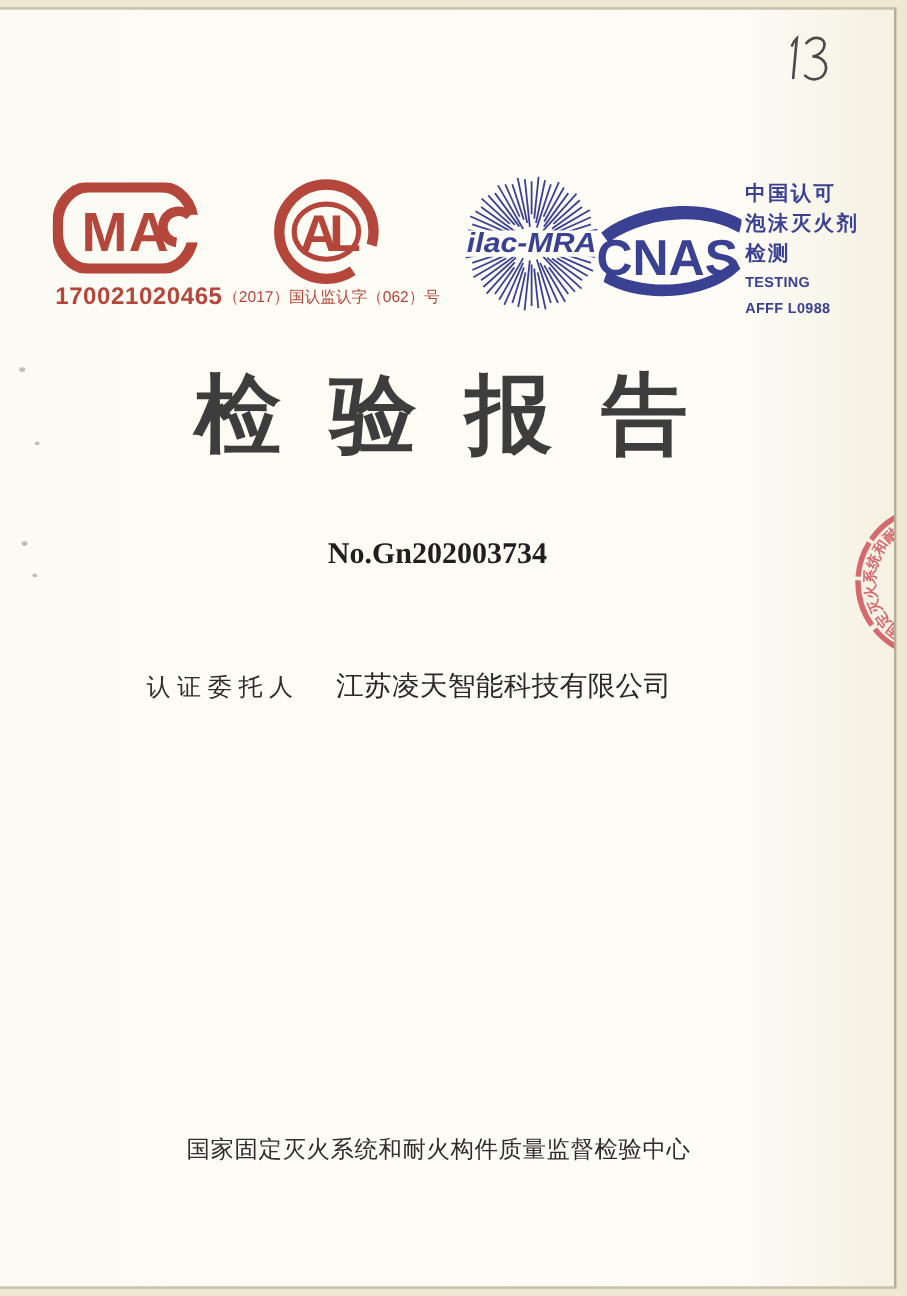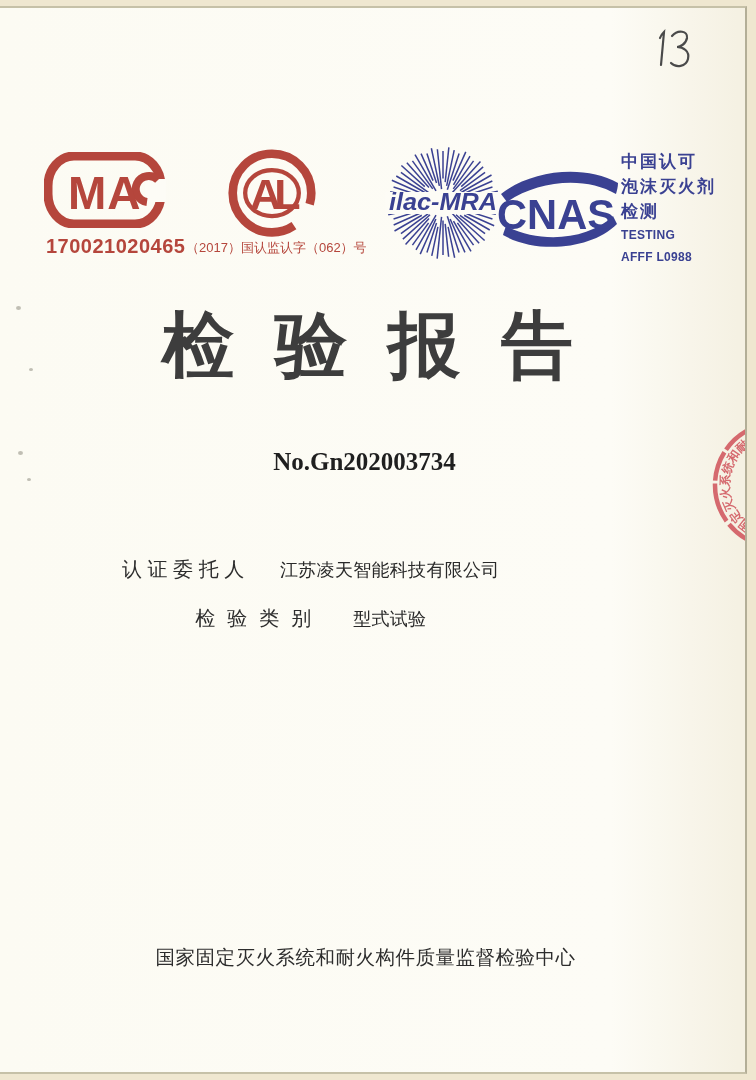--- a/index.html
+++ b/index.html
@@ -32,21 +32,21 @@
              font-family:"Liberation Serif",serif;font-weight:bold;font-size:25px;color:#1f1f1f;}
 
   
   .seal{position:absolute;left:700px;top:404px;width:46px;height:152px;overflow:hidden;}
 
   
   .fields{position:absolute;left:122px;top:548px;}
   .field-row{display:flex;align-items:baseline;height:28px;margin-bottom:21px;white-space:nowrap;justify-content:center;}
   .field-label{display:inline-block;width:116px;font-size:20px;color:#2d2d2d;
                text-align:justify;text-align-last:justify;}
-  .field-value{margin-left:42px;font-size:18px;color:#292929;letter-spacing:.3px;}
+  .field-value{margin-left:42px;font-size:23px;color:#292929;letter-spacing:.3px;}
 
   .footer-org{position:absolute;left:0;right:0;top:936px;text-align:center;transform:translateX(-7px);
               font-size:19.5px;letter-spacing:.5px;color:#2d2d2d;}
 
   .handwritten{position:absolute;left:650px;top:16px;}
 </style>
 </head>
 <body>
 
 <div class="scan">
@@ -183,24 +183,20 @@
             <text x="120.85018196684484" y="92.5233588676384" fill="#d5696e" font-size="12" font-weight="bold" text-anchor="middle" transform="rotate(474 120.85018196684484 92.5233588676384)">心</text>
           </g>
       </svg>
     </div>
 
     <div class="fields">
       <div class="field-row">
         <span class="field-label">认 证 委 托 人</span>
         <span class="field-value">江苏凌天智能科技有限公司</span>
       </div>
-      <div class="field-row">
-        <span class="field-label">检 验 类 别</span>
-        <span class="field-value">型式试验</span>
-      </div>
     </div>
 
     <div class="footer-org">国家固定灭火系统和耐火构件质量监督检验中心</div>
 
     <svg class="handwritten" width="50" height="55" viewBox="0 0 50 55">
       <title>13</title>
       <path d="M10,14 C11,11 13,9 14,8 L11,41" fill="none" stroke="#4a4a4a" stroke-width="2.2" stroke-linecap="round"></path>
       <path d="M22,12 C28,5 38,7 37,14 C36,20 30,23 27,23 C33,23 40,27 38,35 C36,43 26,44 21,39" fill="none" stroke="#4a4a4a" stroke-width="2.2" stroke-linecap="round"></path>
     </svg>
 

